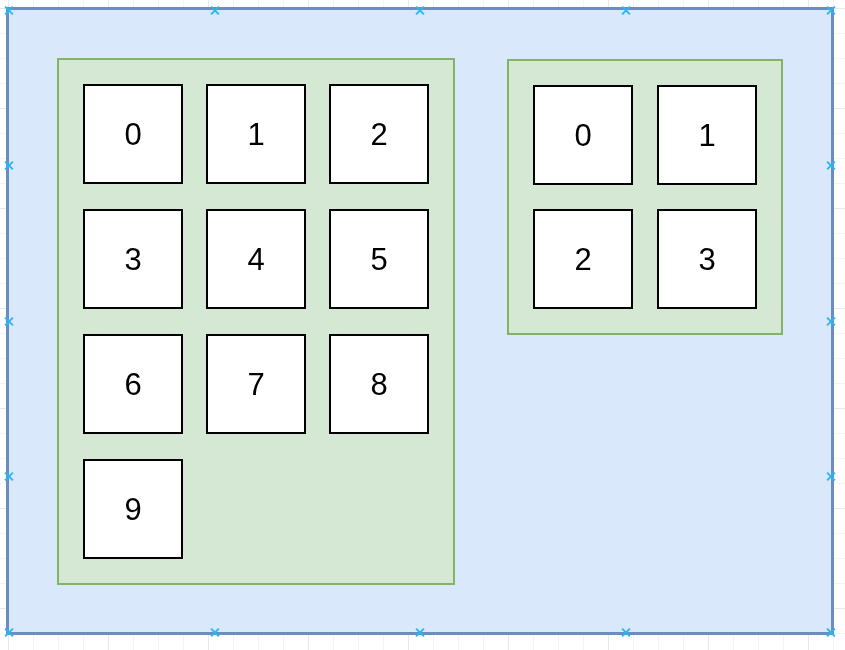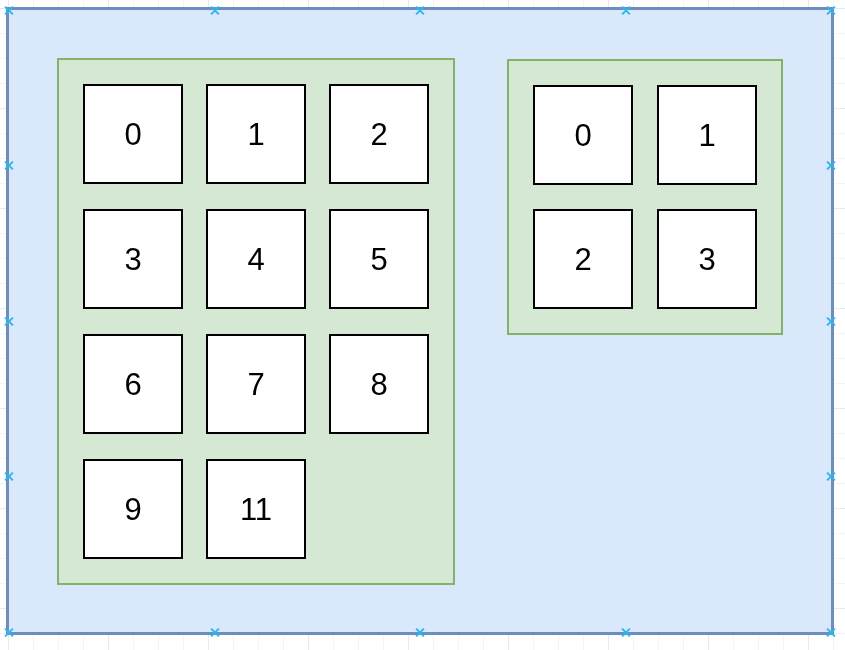--- a/index.html
+++ b/index.html
@@ -121,23 +121,20 @@
         </div>
       <div class="cell">
           <span>7</span>
         </div>
       <div class="cell">
           <span>8</span>
         </div>
       <div class="cell">
           <span>9</span>
         </div>
-      <div class="cell">
-          <span>11</span>
-        </div>
     </div>
 
     <div class="group group-right">
       <div class="cell">
           <span>0</span>
         </div>
       <div class="cell">
           <span>1</span>
         </div>
       <div class="cell">

